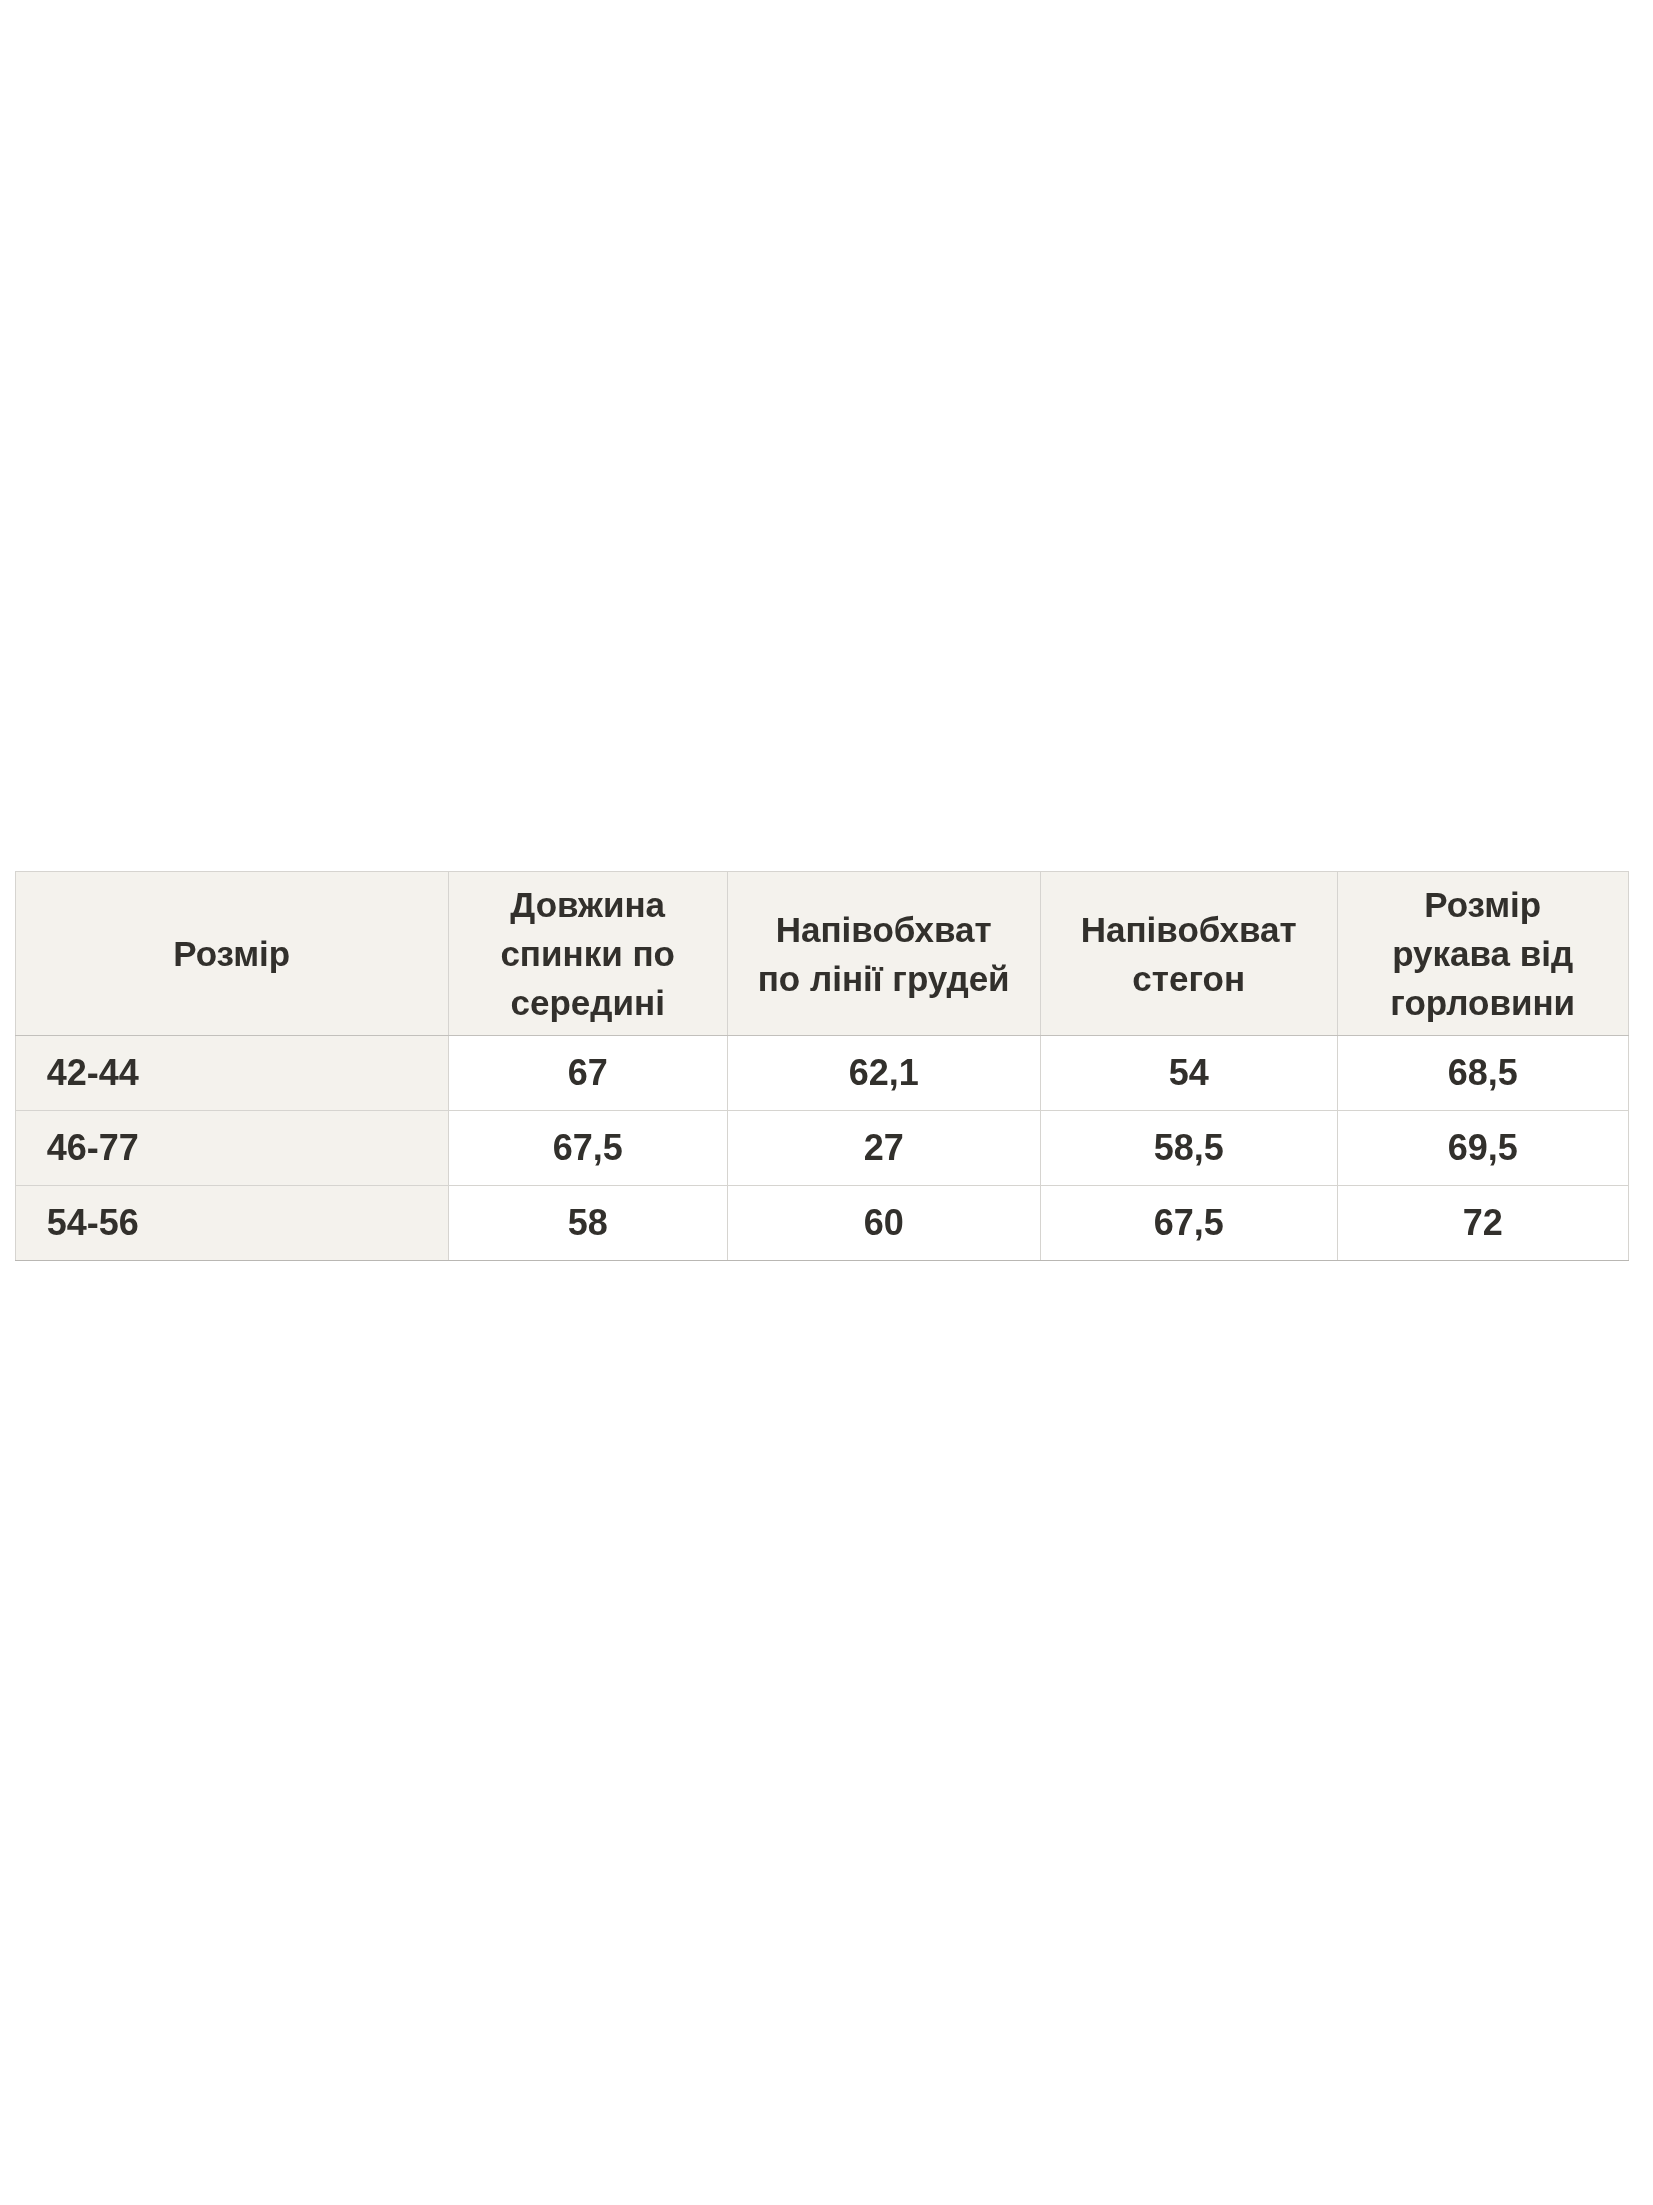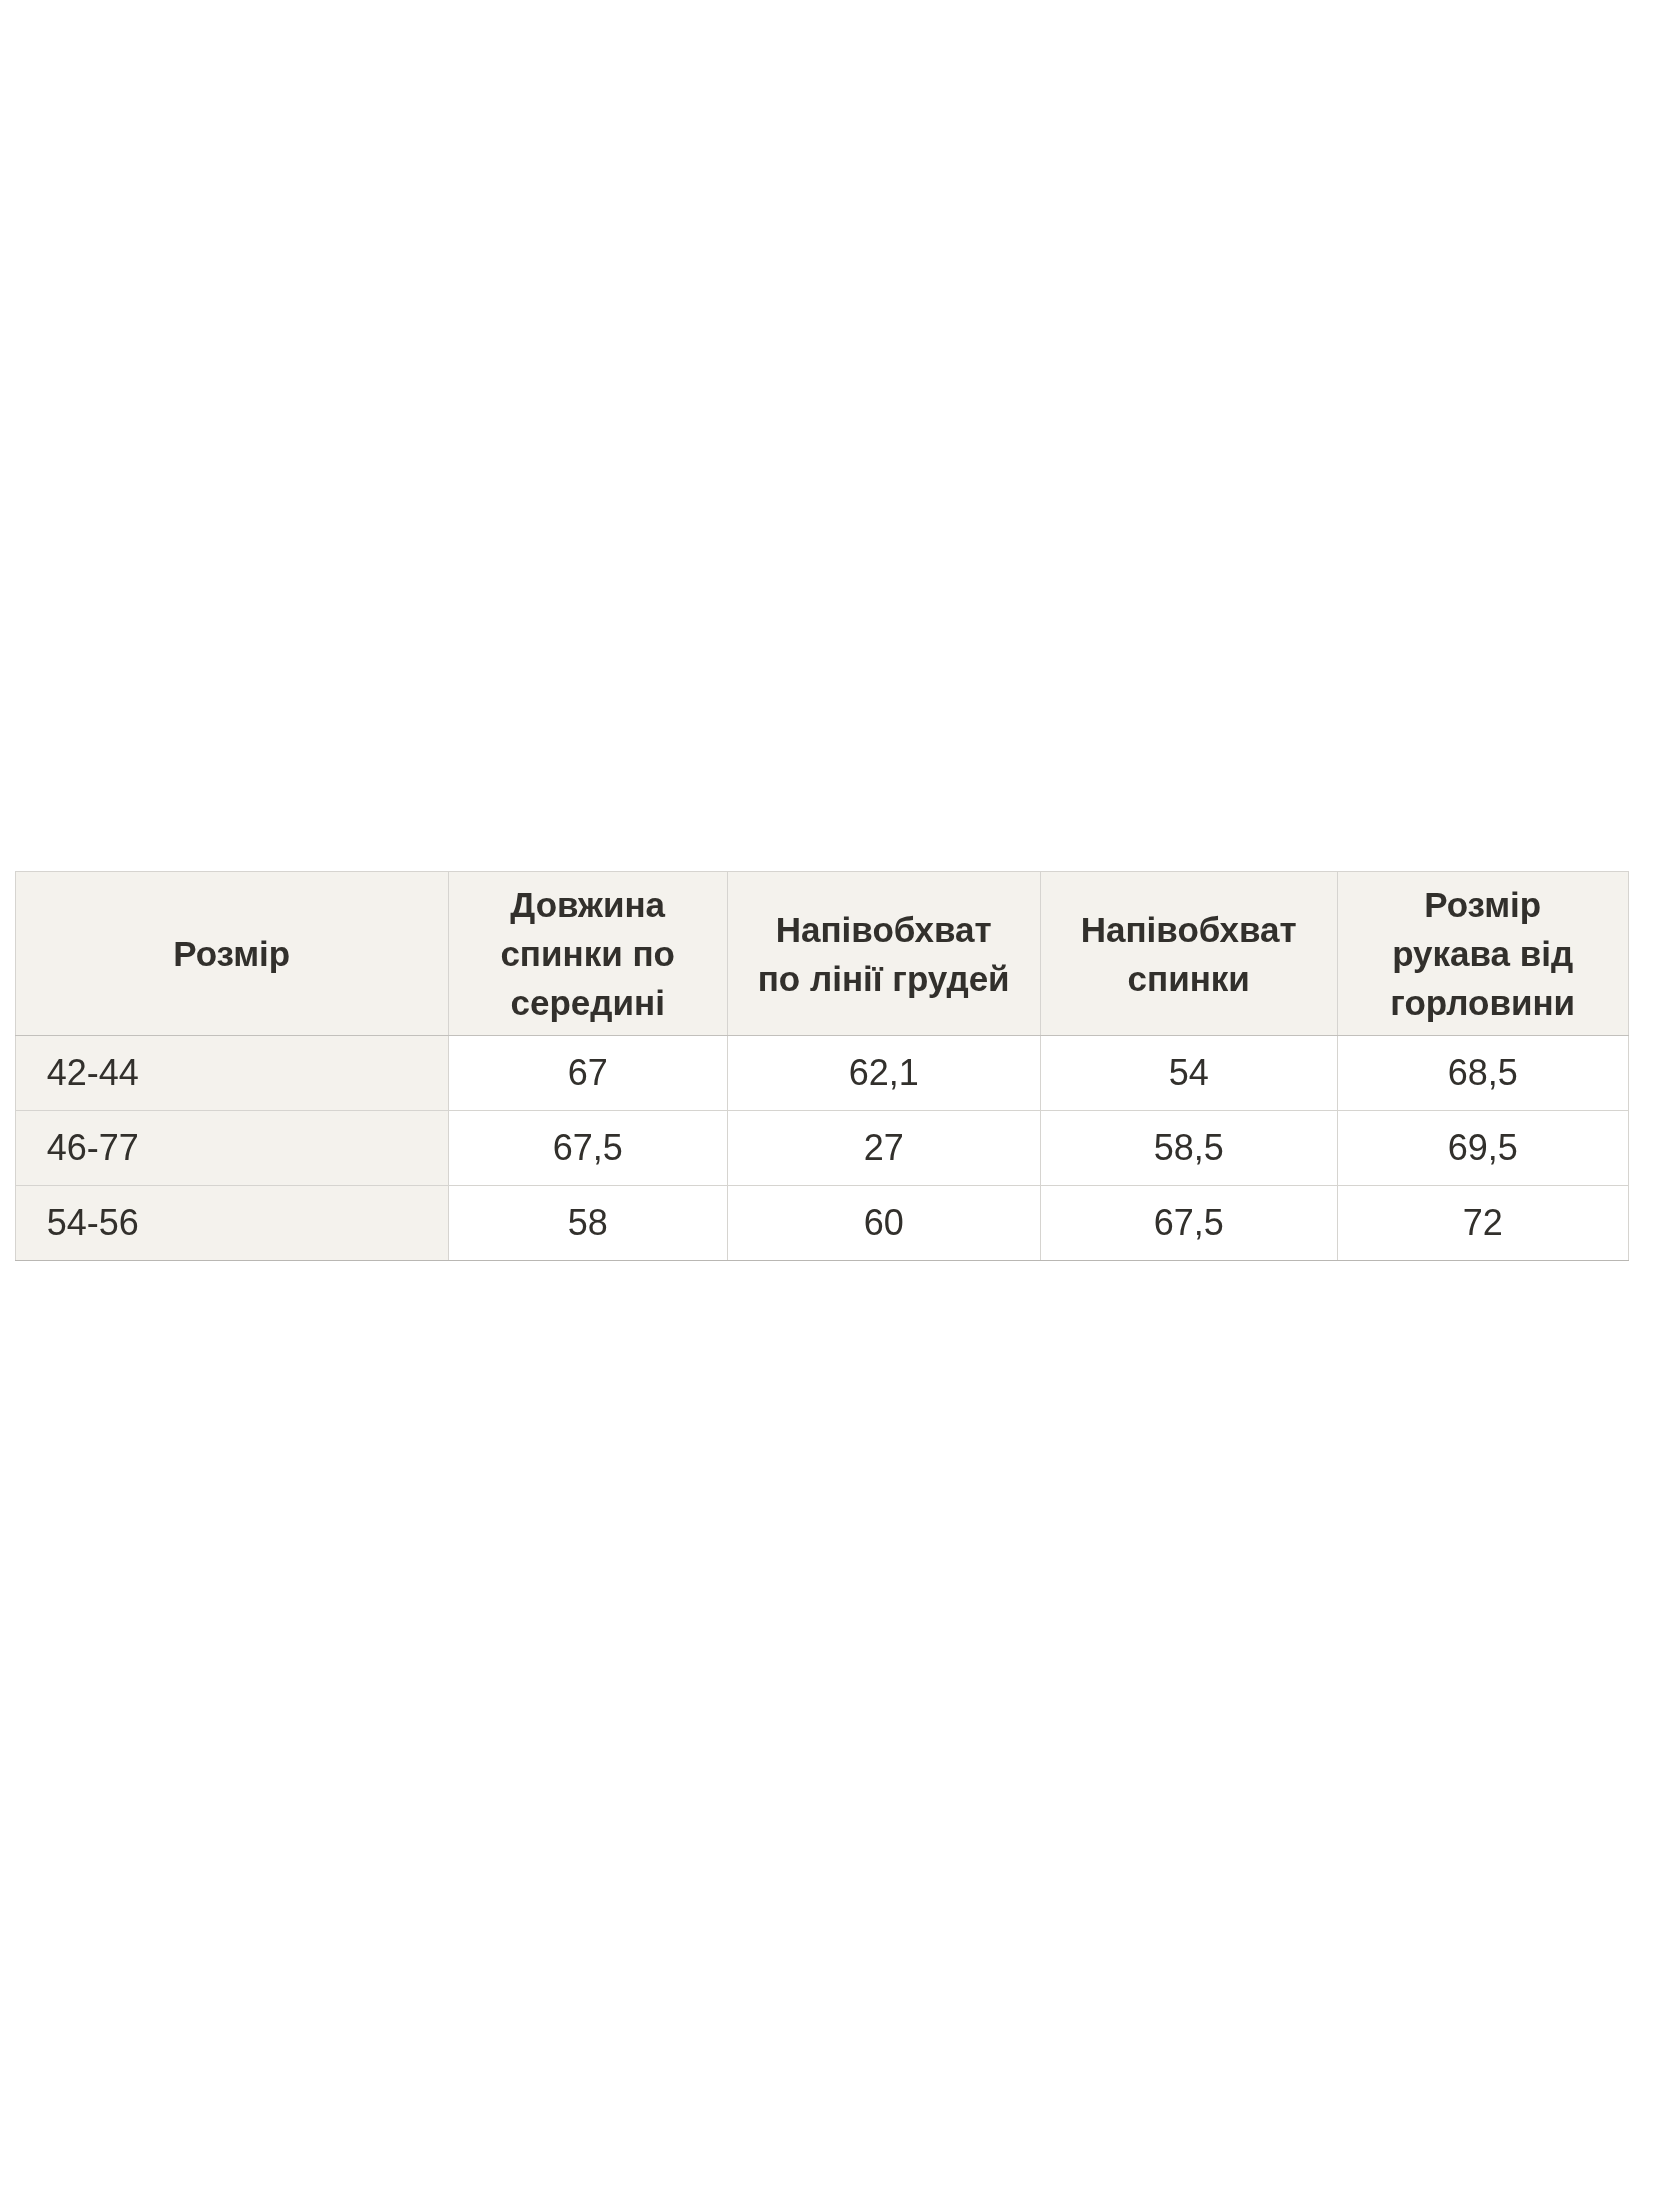--- a/index.html
+++ b/index.html
@@ -53,21 +53,21 @@
     line-height: 1.4;
     padding: 8.2px 23px;
     box-sizing: border-box;
   }
   table.size-table td {
     border: 0.8px solid #d6d4d0;
     height: 75px;
     vertical-align: middle;
     text-align: center;
     font-size: 36px;
-    font-weight: normal;
+    font-weight: bold;
     padding: 0 10px;
     box-sizing: border-box;
     background: #ffffff;
   }
   table.size-table td.size-col {
     background: #f4f2ed;
     text-align: left;
     padding-left: 31px;
   }
   table.size-table tr:last-child td {
@@ -86,21 +86,21 @@
           <col class="c1">
           <col class="c2">
           <col class="c3">
           <col class="c4">
       </colgroup>
       <thead>
         <tr>
           <th>Розмір</th>
           <th>Довжина спинки по середині</th>
           <th>Напівобхват по лінії грудей</th>
-          <th>Напівобхват спинки</th>
+          <th>Напівобхват стегон</th>
           <th>Розмір рукава від горловини</th>
         </tr>
       </thead>
       <tbody>
         <tr>
           <td class="size-col">42-44</td>
           <td>67</td>
           <td>62,1</td>
           <td>54</td>
           <td>68,5</td>

